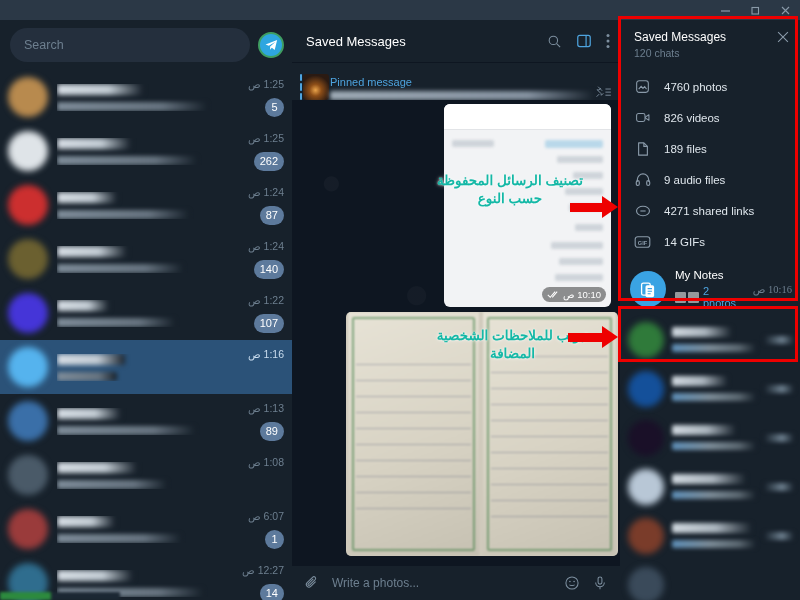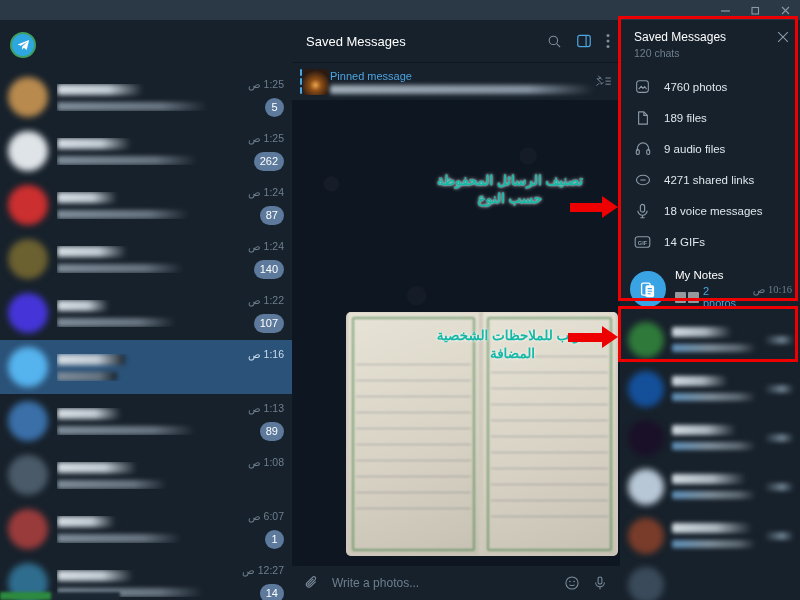--- a/index.html
+++ b/index.html
@@ -112,21 +112,21 @@
     height: 42px; background: #17212b;
     display: flex; align-items: center;
     padding: 0 10px 0 14px; gap: 14px;
   }
   .chat-header .title { flex: 1; color: #ffffff; font-size: 13px; }
   .hdr-icon { color: #7d8f9f; display: flex; align-items: center; }
   .hdr-icon.active { color: #4ea4df; }
 
   .pinned-bar {
     height: 38px; background: #17212b;
-    display: flex; align-items: center;
+    display: flex; align-items: flex-end;
     padding: 0 8px 0 8px; gap: 1px;
     border-top: 1px solid #0e1621;
   }
   .pin-marks { width: 2px; height: 26px; display: flex; flex-direction: column; gap: 2px; }
   .pin-marks i { flex: 1; background: #4ea4df; border-radius: 1px; display: block; }
   .pin-thumb {
     width: 26px; height: 26px; border-radius: 3px; flex: 0 0 auto;
     background: radial-gradient(circle at 48% 62%, #e8a24a 0%, #8c4d17 28%, #2a1a12 70%);
     filter: blur(0.6px);
   }
@@ -297,20 +297,23 @@
     <div class="winbtn">
       <svg width="11" height="11" viewBox="0 0 11 11">
           <path d="M2 2l7 7M9 2l-7 7" stroke="currentColor" stroke-width="1.1" fill="none"></path>
         </svg>
     </div>
   </div>
 
   <div class="sidebar">
 
     <div class="search-row">
+      <div class="search-box">
+        <span class="ph">Search</span>
+      </div>
       <div class="tg-logo">
         <svg width="15" height="15" viewBox="0 0 24 24">
             <path d="M21 3L2.5 10.5l5.2 1.8L18.5 6 9.9 13.6l-.3 5 2.9-2.9 4.6 3.4z" fill="#ffffff"></path>
           </svg>
       </div>
     </div>
 
     <div class="chatlist" id="chatlist">
         <div class="chat-item">
           <div class="avatar" style="background:#b88a4e"></div>
@@ -465,20 +468,39 @@
       <div class="hdr-icon">
         <svg width="17" height="15" viewBox="0 0 22 18">
           <path d="M4 1.5l5.2 5.2M7.6 3.2L5 5.8l-2.2-.4L7.8 10.4l.4 2.2 2.6-2.6M2 14.5l3.4-3.4" stroke="currentColor" stroke-width="1.2" fill="none"></path>
           <path d="M13.5 4.5h7M13.5 8.5h7M13.5 12.5h7" stroke="currentColor" stroke-width="1.2"></path>
         </svg>
       </div>
     </div>
 
     <div class="messages">
 
+      <div class="msg-screenshot">
+        <div class="ss-top"></div>
+        <div class="ss-pill" style="left:8px;  top:36px;  width:42px; height:7px;"></div>
+        <div class="ss-pill" style="right:8px; top:36px;  width:58px; height:8px; background:#b9d8ea;"></div>
+        <div class="ss-pill" style="right:8px; top:52px;  width:46px; height:7px;"></div>
+        <div class="ss-pill" style="right:8px; top:68px;  width:30px; height:7px;"></div>
+        <div class="ss-pill" style="right:8px; top:84px;  width:38px; height:7px;"></div>
+        <div class="ss-pill" style="right:8px; top:100px; width:34px; height:7px;"></div>
+        <div class="ss-pill" style="right:8px; top:120px; width:28px; height:7px;"></div>
+        <div class="ss-pill" style="right:8px; top:138px; width:52px; height:7px;"></div>
+        <div class="ss-pill" style="right:8px; top:154px; width:44px; height:7px;"></div>
+        <div class="ss-pill" style="right:8px; top:170px; width:48px; height:7px;"></div>
+        <div class="msg-time-chip">
+          <span>10:10 ص</span>
+          <svg width="13" height="9" viewBox="0 0 16 11">
+            <path d="M1 6l3 3 6-7M6.5 9l6-7" stroke="#ffffff" stroke-width="1.3" fill="none"></path>
+          </svg>
+        </div>
+      </div>
 
       <div class="msg-photo">
         <div class="photo-page left">
           <div class="page-border"></div>
           <div class="ruling" style="top:52px"></div>
             <div class="ruling" style="top:68px"></div>
           <div class="ruling" style="top:84px"></div>
             <div class="ruling" style="top:100px"></div>
           <div class="ruling" style="top:116px"></div>
             <div class="ruling" style="top:132px"></div>
@@ -547,20 +569,29 @@
             <span class="sp-ico">
               <svg width="15" height="15" viewBox="0 0 18 18">
                 <rect x="2" y="2" width="14" height="14" rx="3" stroke="currentColor" stroke-width="1.3" fill="none"></rect>
                 <path d="M4.4 12.2l3-3.4 2.2 2.4 2-2.2 2.2 3.2" stroke="currentColor" stroke-width="1.3" fill="none"></path>
               </svg>
             </span>
             <span class="sp-label">4760 photos</span>
           </div>
           <div class="sp-row">
             <span class="sp-ico">
+              <svg width="16" height="15" viewBox="0 0 20 18">
+                <rect x="2" y="4" width="10.5" height="10" rx="2.4" stroke="currentColor" stroke-width="1.3" fill="none"></rect>
+                <path d="M13.2 8.2l4.2-2.6v6.8l-4.2-2.6z" stroke="currentColor" stroke-width="1.3" fill="none" stroke-linejoin="round"></path>
+              </svg>
+            </span>
+            <span class="sp-label">826 videos</span>
+          </div>
+          <div class="sp-row">
+            <span class="sp-ico">
               <svg width="14" height="16" viewBox="0 0 16 18">
                 <path d="M3 2h6l4 4v10H3z" stroke="currentColor" stroke-width="1.3" fill="none" stroke-linejoin="round"></path>
                 <path d="M9 2v4h4" stroke="currentColor" stroke-width="1.3" fill="none"></path>
               </svg>
             </span>
             <span class="sp-label">189 files</span>
           </div>
           <div class="sp-row">
             <span class="sp-ico">
               <svg width="16" height="15" viewBox="0 0 18 17">
@@ -575,29 +606,20 @@
             <span class="sp-ico">
               <svg width="16" height="14" viewBox="0 0 18 16">
                 <ellipse cx="9" cy="8" rx="7.4" ry="5.4" stroke="currentColor" stroke-width="1.3" fill="none"></ellipse>
                 <path d="M6 8h6" stroke="currentColor" stroke-width="1.3"></path>
               </svg>
             </span>
             <span class="sp-label">4271 shared links</span>
           </div>
           <div class="sp-row">
             <span class="sp-ico">
-              <svg width="13" height="16" viewBox="0 0 14 18">
-                <rect x="4.6" y="1.6" width="4.8" height="8.6" rx="2.4" stroke="currentColor" stroke-width="1.3" fill="none"></rect>
-                <path d="M1.8 8.6a5.2 5.2 0 1010.4 0M7 13.8v2.8M4.6 16.6h4.8" stroke="currentColor" stroke-width="1.3" fill="none"></path>
-              </svg>
-            </span>
-            <span class="sp-label">18 voice messages</span>
-          </div>
-          <div class="sp-row">
-            <span class="sp-ico">
               <svg width="17" height="14" viewBox="0 0 20 16">
                 <rect x="1.4" y="1.8" width="17.2" height="12.4" rx="3" stroke="currentColor" stroke-width="1.3" fill="none"></rect>
                 <text x="10" y="11.2" text-anchor="middle" font-family="Liberation Sans, sans-serif" font-size="6.6" font-weight="bold" fill="currentColor">GIF</text>
               </svg>
             </span>
             <span class="sp-label">14 GIFs</span>
           </div>
         </div>
     </div>
 

